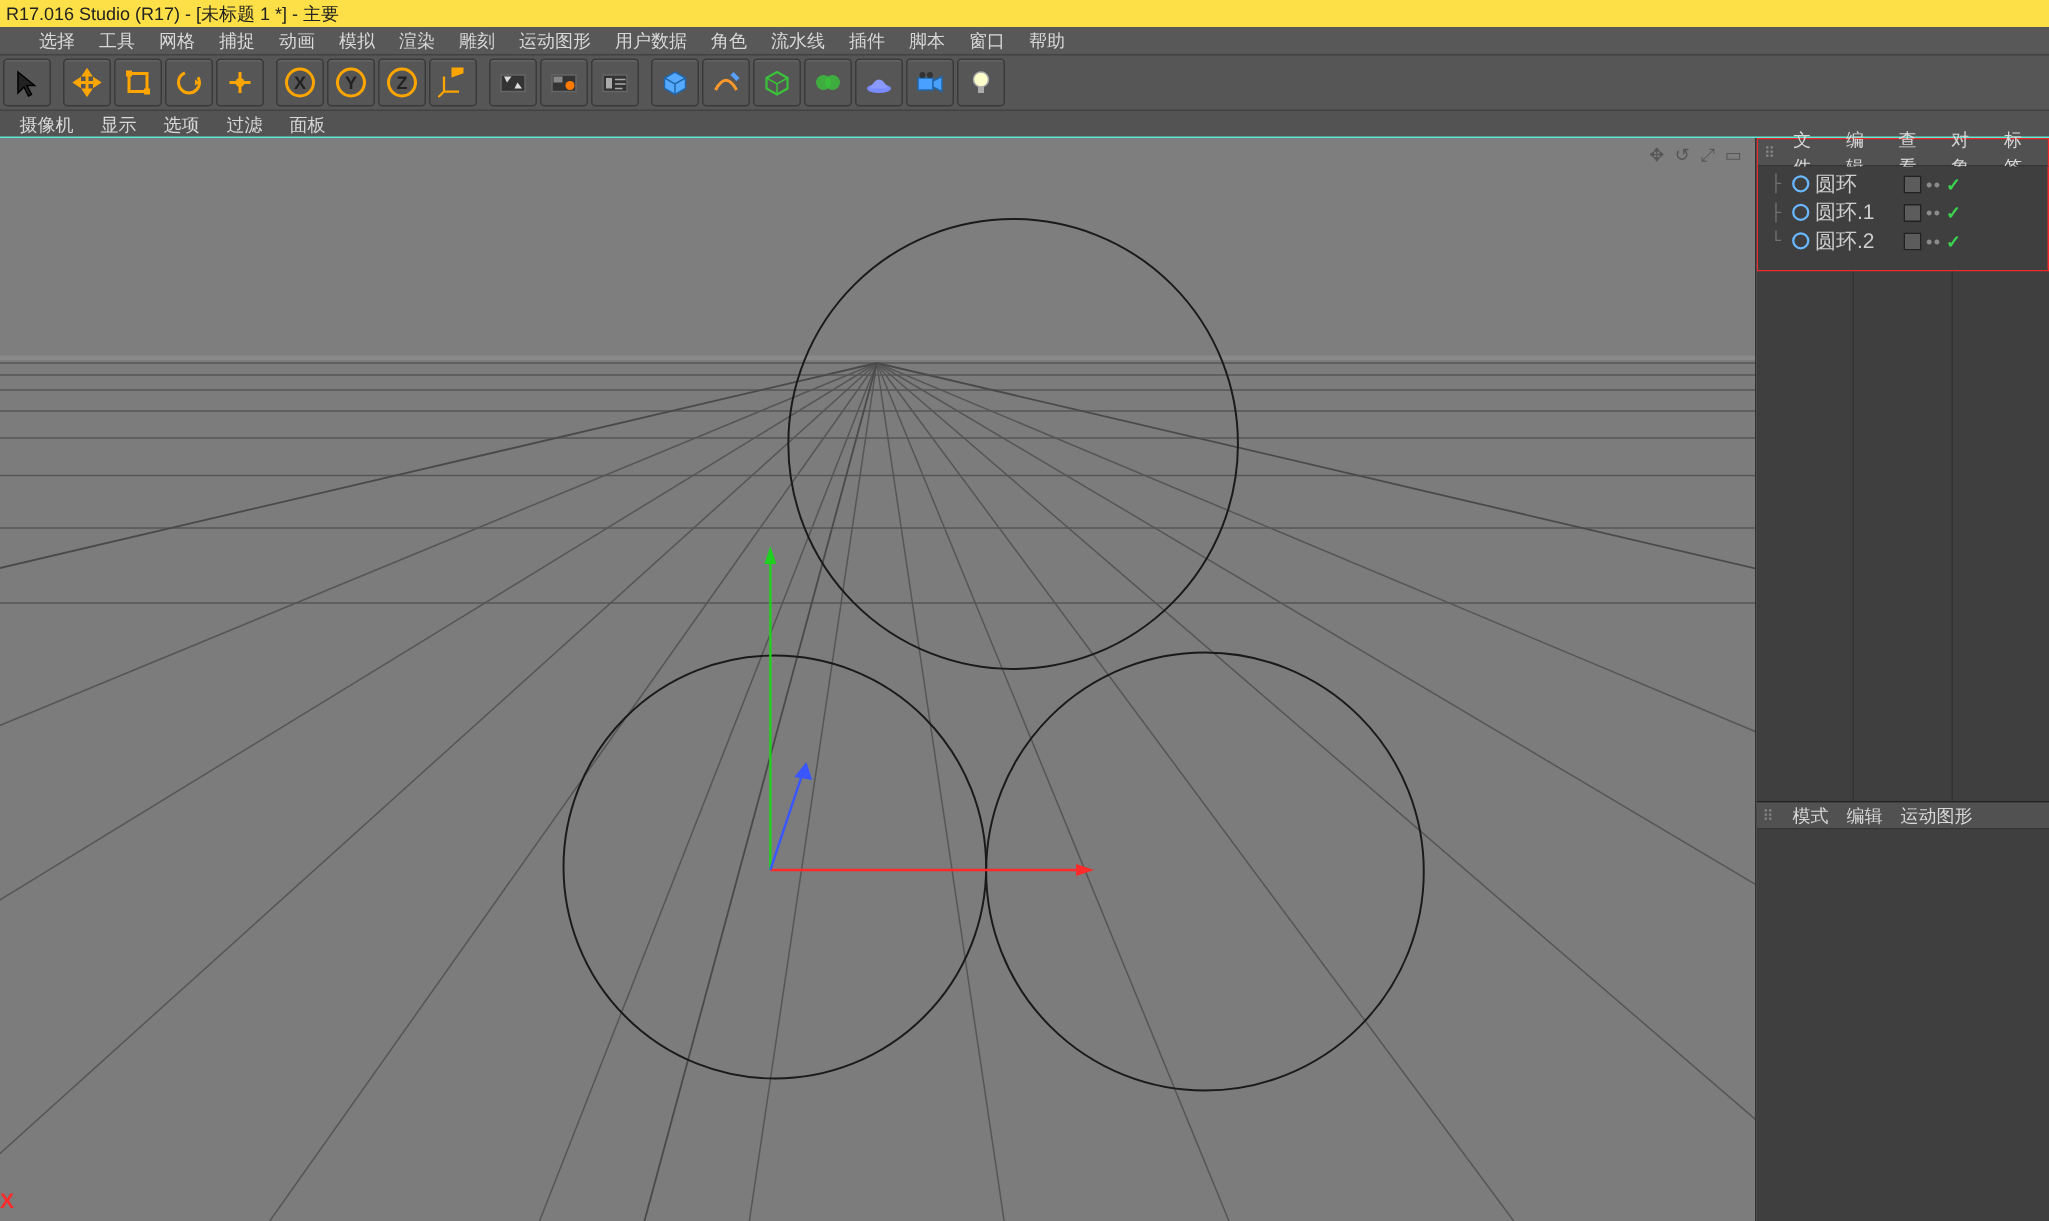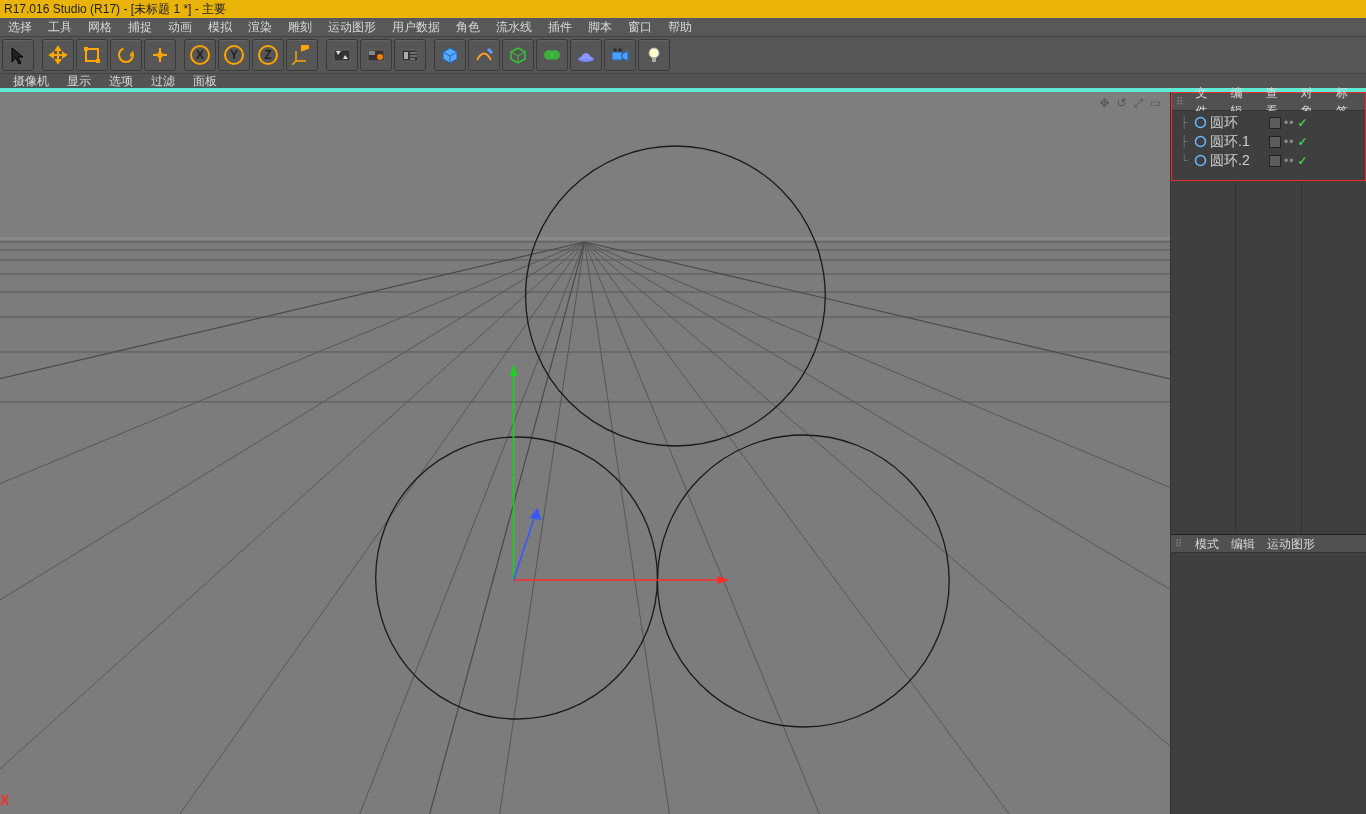--- a/index.html
+++ b/index.html
@@ -1,31 +1,31 @@
 <!DOCTYPE html>
 <html><head>
 <meta charset="utf-8">
 <style>
 * { margin:0; padding:0; box-sizing:border-box; font-family:"Microsoft YaHei",Arial,sans-serif; font-size:12px; user-select:none; }
 body { width:1366px; height:814px; background:#585858; overflow:hidden; position:relative; }
 
 
-.titlebar { height:18px; background:#eab308; color:#222; padding-left:4px; line-height:18px; font-size:12px; }
-
-
-.menubar { height:18px; background:#585858; display:flex; align-items:center; padding-left:0; }
+.titlebar { height:18px; background:#fde047; color:#222; padding-left:4px; line-height:18px; font-size:12px; }
+
+
+.menubar { height:18px; background:#585858; display:flex; align-items:center; padding-left:18px; }
 .menubar span { color:#d8d8d8; padding:0 8px; line-height:18px; cursor:default; }
 
 
 .toolbar { height:38px; background:#565656; display:flex; align-items:center; padding:0 2px; gap:2px; border-top:1px solid #424242; border-bottom:1px solid #424242;}
 .tbtn { width:32px; height:32px; background:#565656; border:1px solid #3a3a3a; border-radius:3px; display:flex; align-items:center; justify-content:center; cursor:pointer; box-shadow:inset 0 1px 0 rgba(255,255,255,.08);}
 .tsep { width:4px; }
 
 
-.submenu { height:18px; background:#535353; display:flex; align-items:center; padding-left:4px; border-bottom:4px solid #5eead4;}
+.submenu { height:18px; background:#535353; display:flex; align-items:center; padding-left:4px; border-bottom:1px solid #5eead4;}
 .submenu span { color:#d8d8d8; padding:0 9px; line-height:18px; }
 
 
 .main { position:absolute; left:0; top:92px; right:0; bottom:0; display:flex; }
 .viewport { flex:1; position:relative; background:#7c7c7c; border-right:1px solid #333; }
 .viewport-nav { position:absolute; right:8px; top:4px; display:flex; gap:4px; color:#565656; font-size:13px;}
 .viewport-nav span { width:13px; height:13px; display:inline-flex; align-items:center; justify-content:center; }
 .axis-indicator { position:absolute; left:0; bottom:6px; color:#ff2a2a; font-weight:bold; font-size:14px;}
 
 

